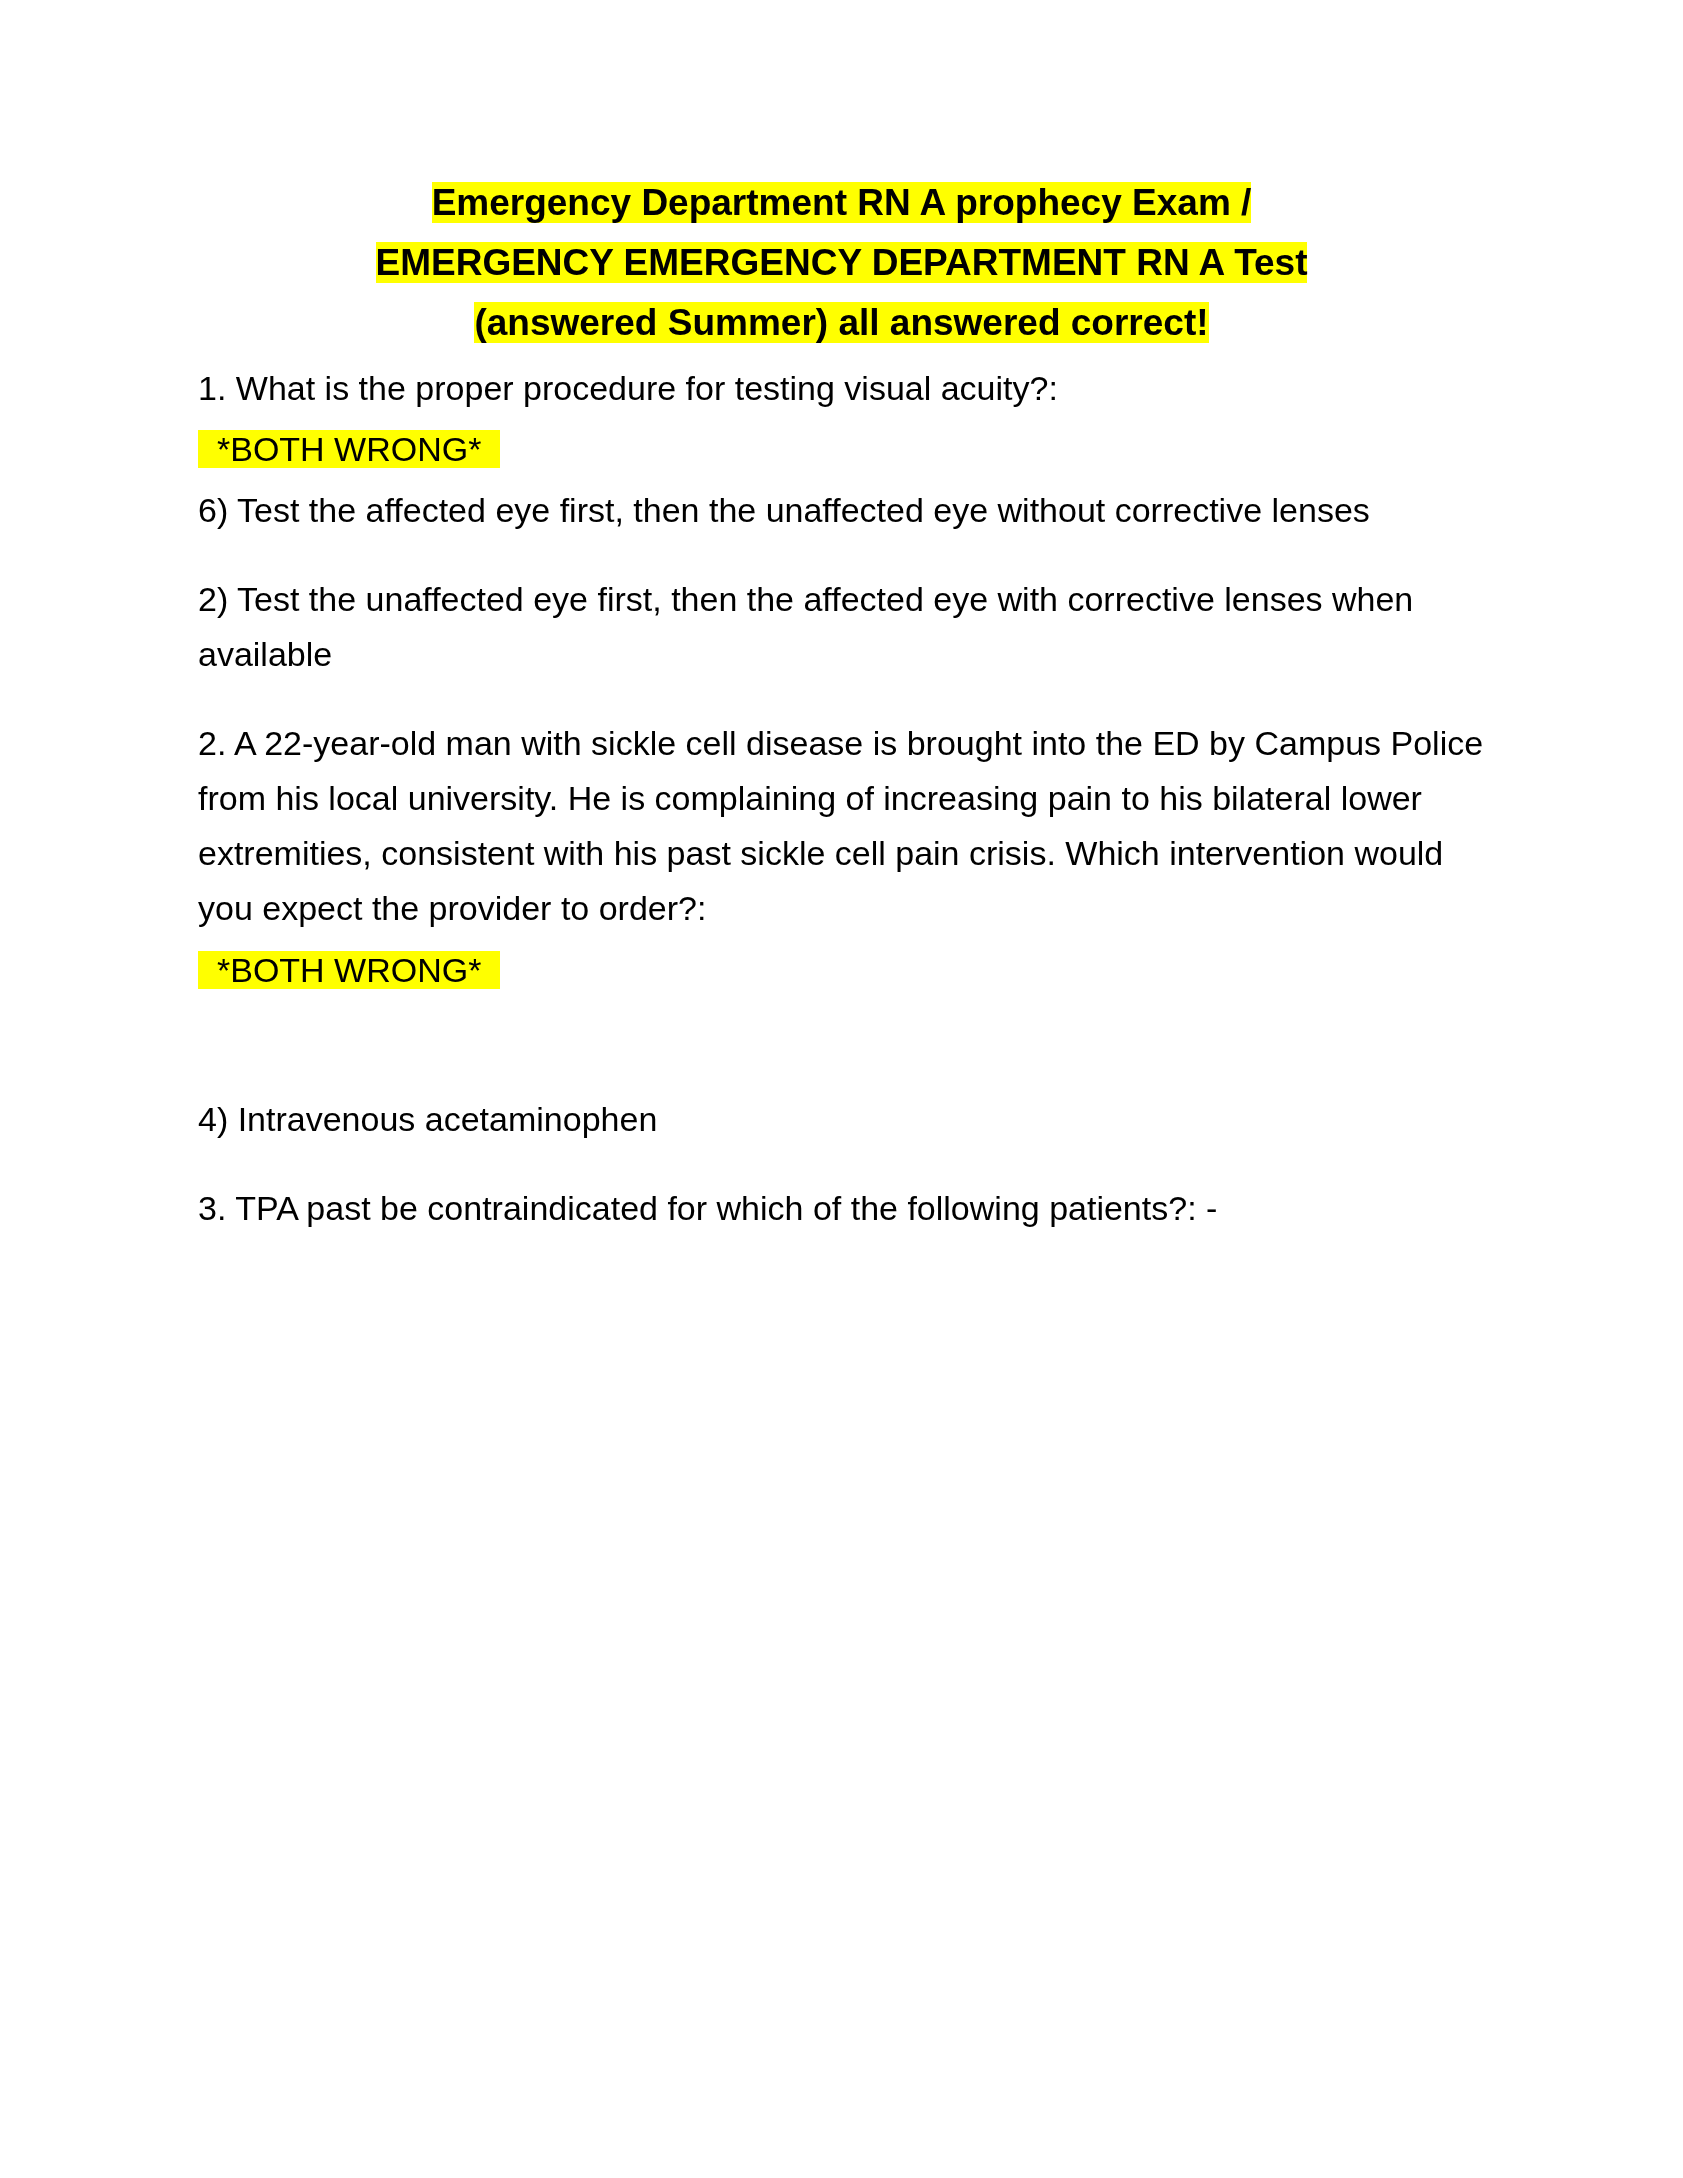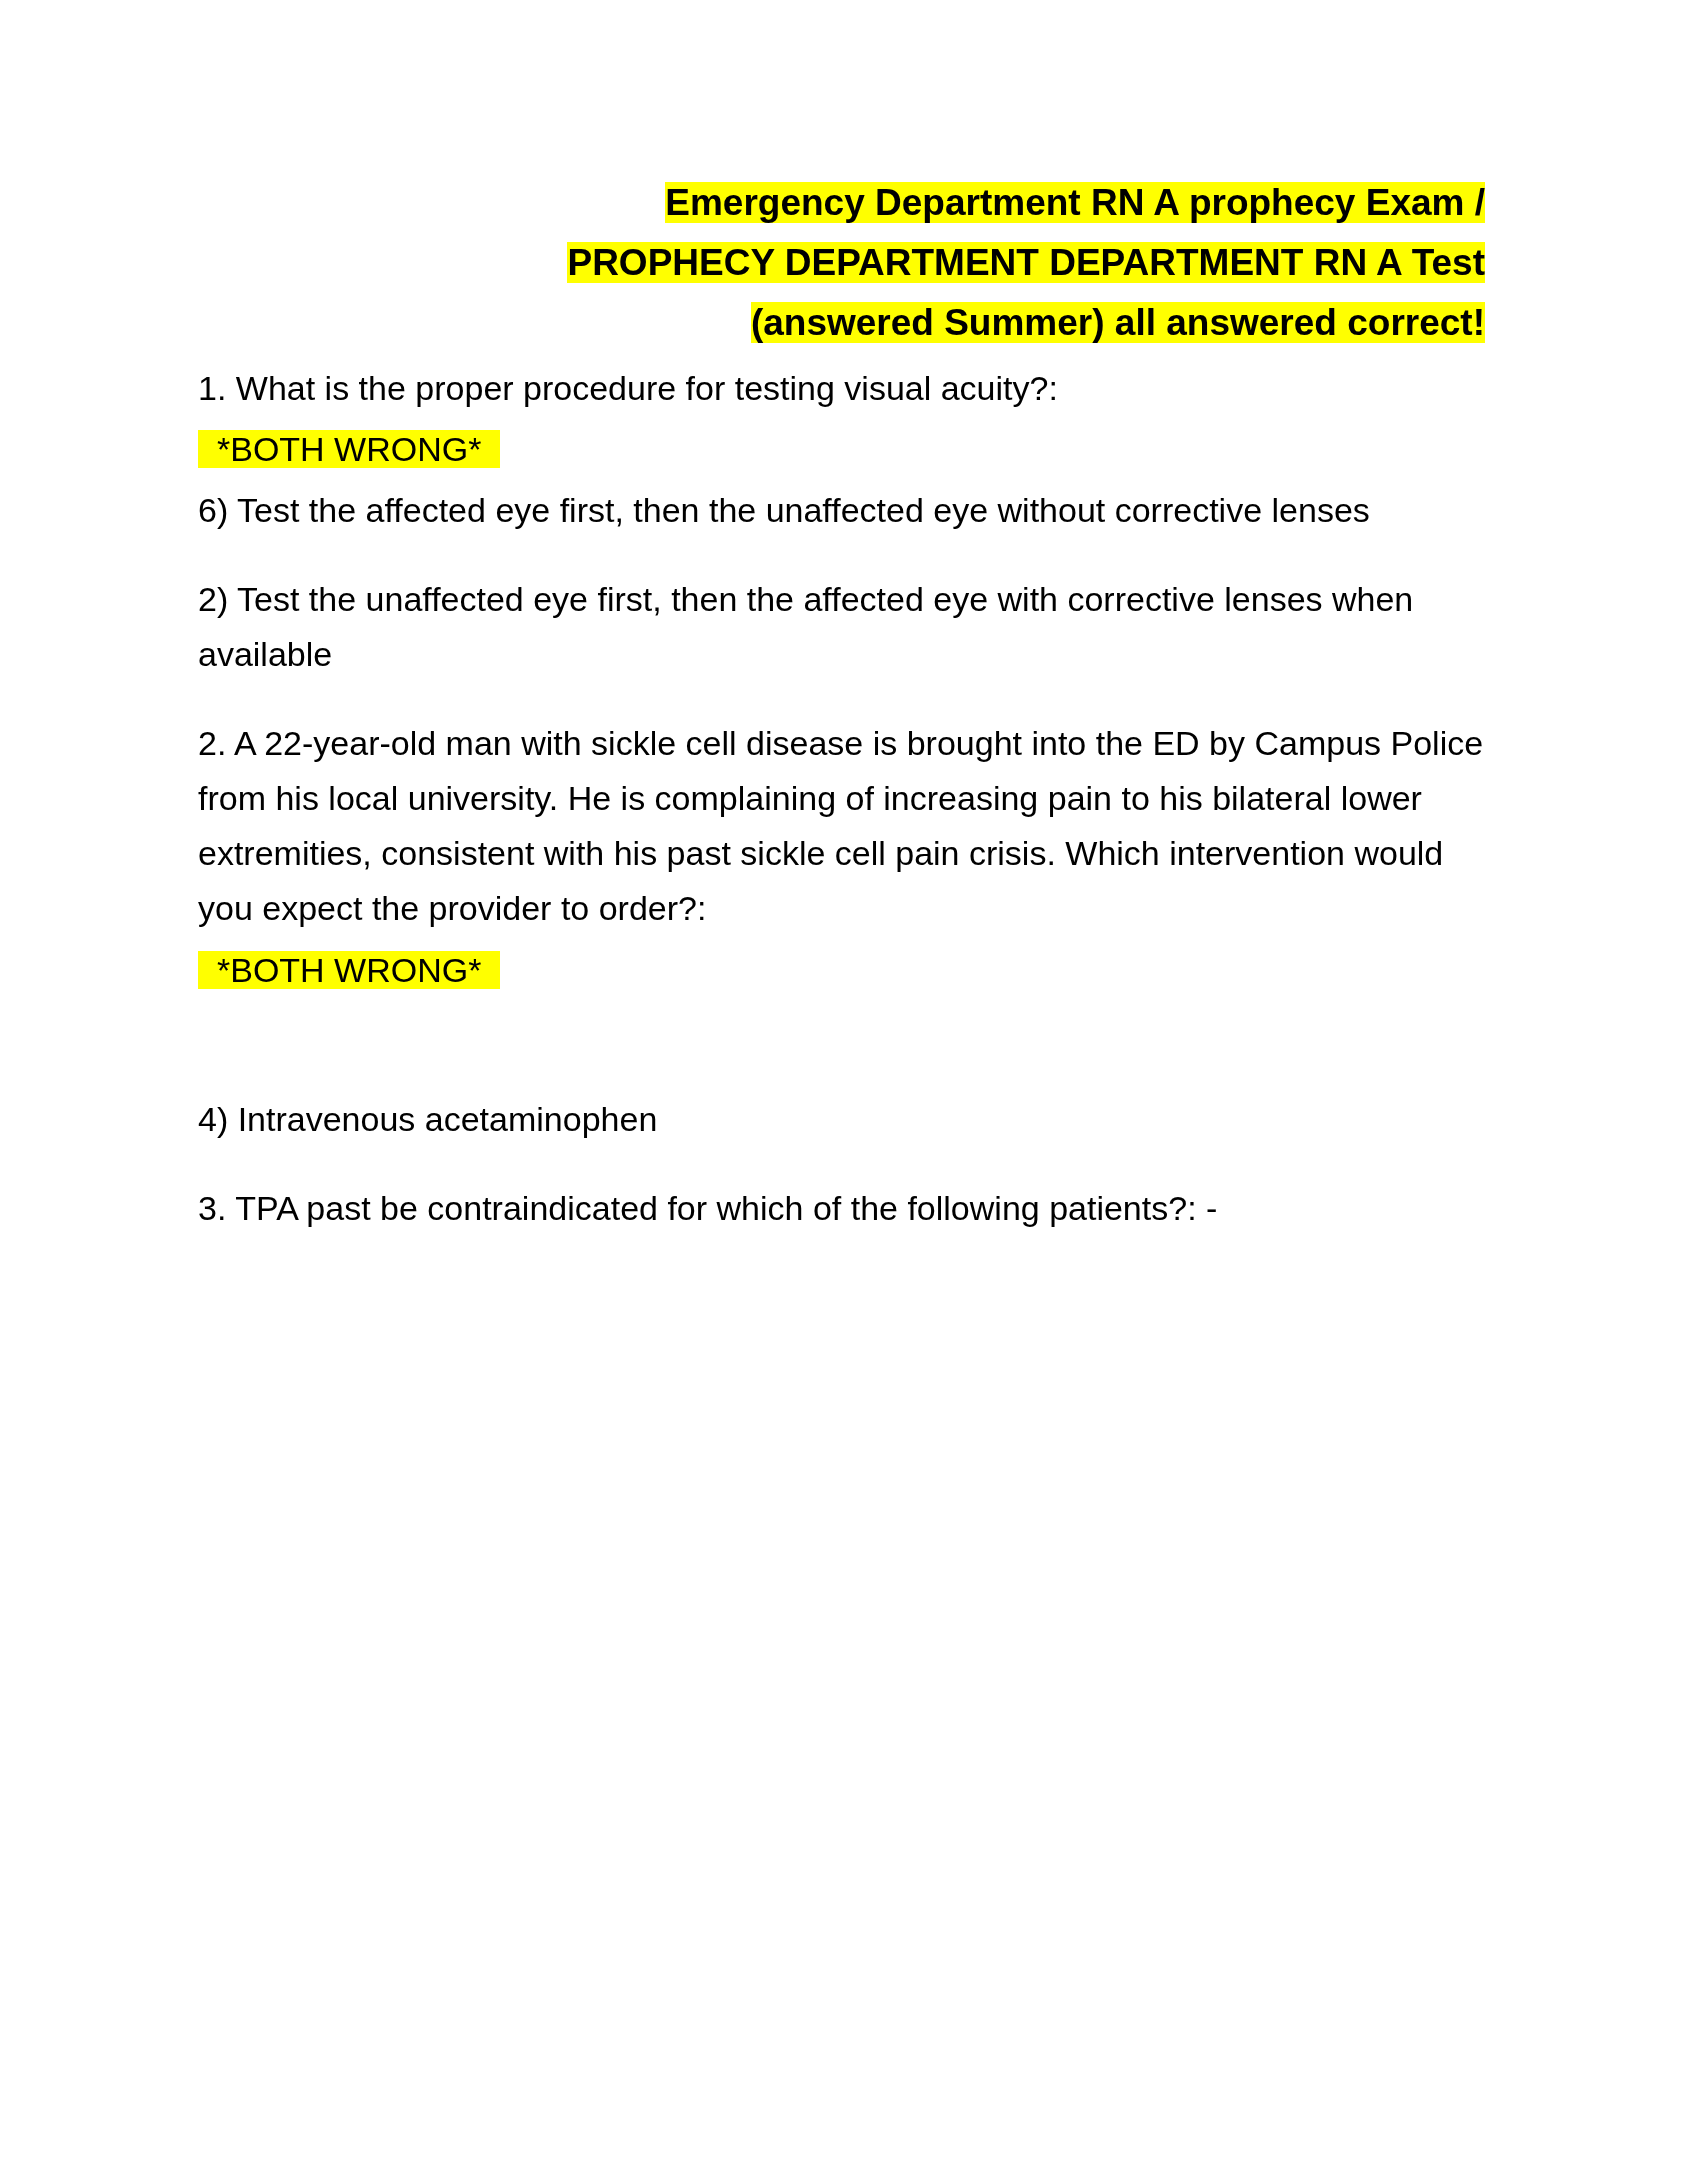--- a/index.html
+++ b/index.html
@@ -15,21 +15,21 @@
     overflow: hidden;
   }
   .page {
     position: relative;
     width: 1683px;
     height: 2178px;
     box-sizing: border-box;
     padding: 173px 198px 0 198px;
   }
   .title-block {
-    text-align: right;
+    text-align: center;
     font-weight: bold;
     font-size: 37px;
     line-height: 1.62;
     margin: 0 0 8px 0;
   }
   .title-line {
     display: block;
     white-space: nowrap;
   }
   .hl {
@@ -64,21 +64,21 @@
     padding: 0 19px;
   }
 </style>
 </head>
 <body>
 
 <div class="page">
 
   <div class="title-block">
     <span class="title-line"><span class="hl">Emergency Department RN A prophecy Exam /</span></span>
-    <span class="title-line"><span class="hl">PROPHECY DEPARTMENT DEPARTMENT RN A Test</span></span>
+    <span class="title-line"><span class="hl">EMERGENCY EMERGENCY DEPARTMENT RN A Test</span></span>
     <span class="title-line"><span class="hl">(answered Summer) all answered correct!</span></span>
   </div>
 
   <p class="para">
     <span class="qnum">1.</span>
     <span class="q">What is the proper procedure for testing visual acuity?:</span>
   </p>
 
   <p class="ans">
     <span class="inline-hl">*BOTH WRONG*</span>

